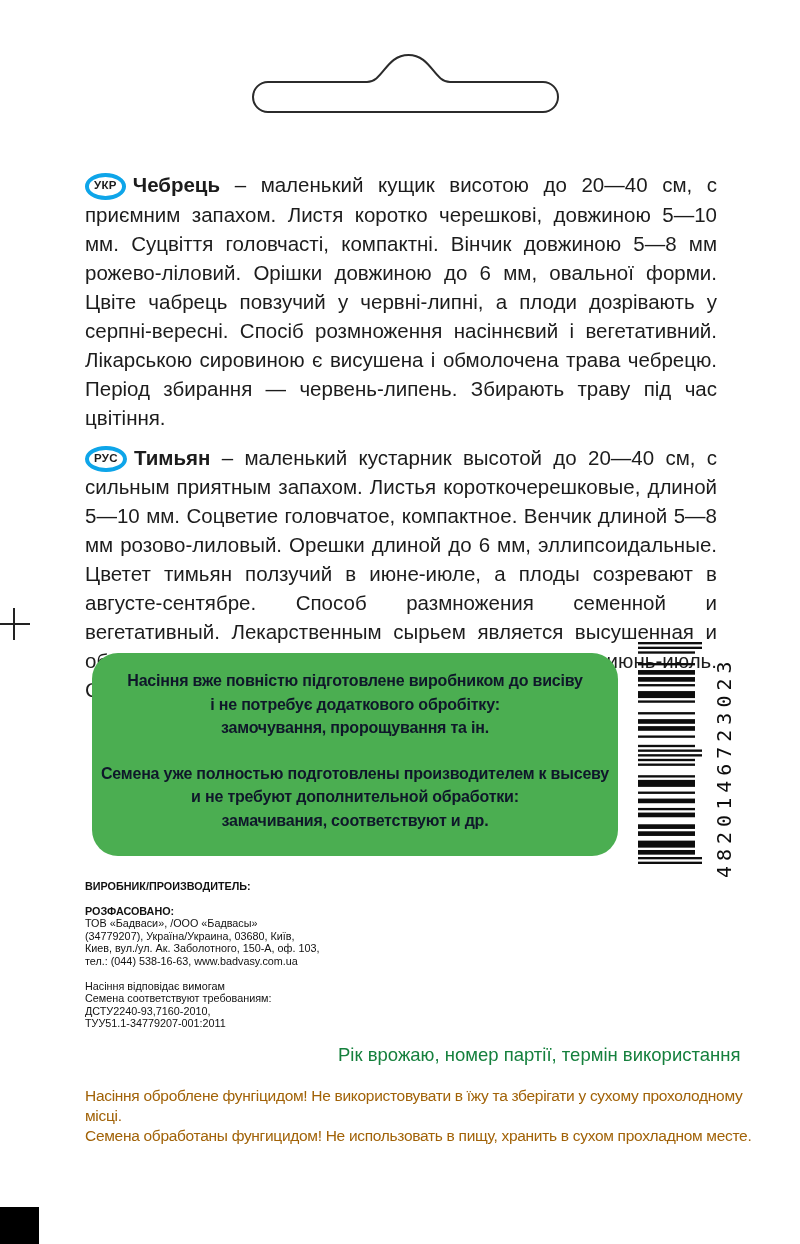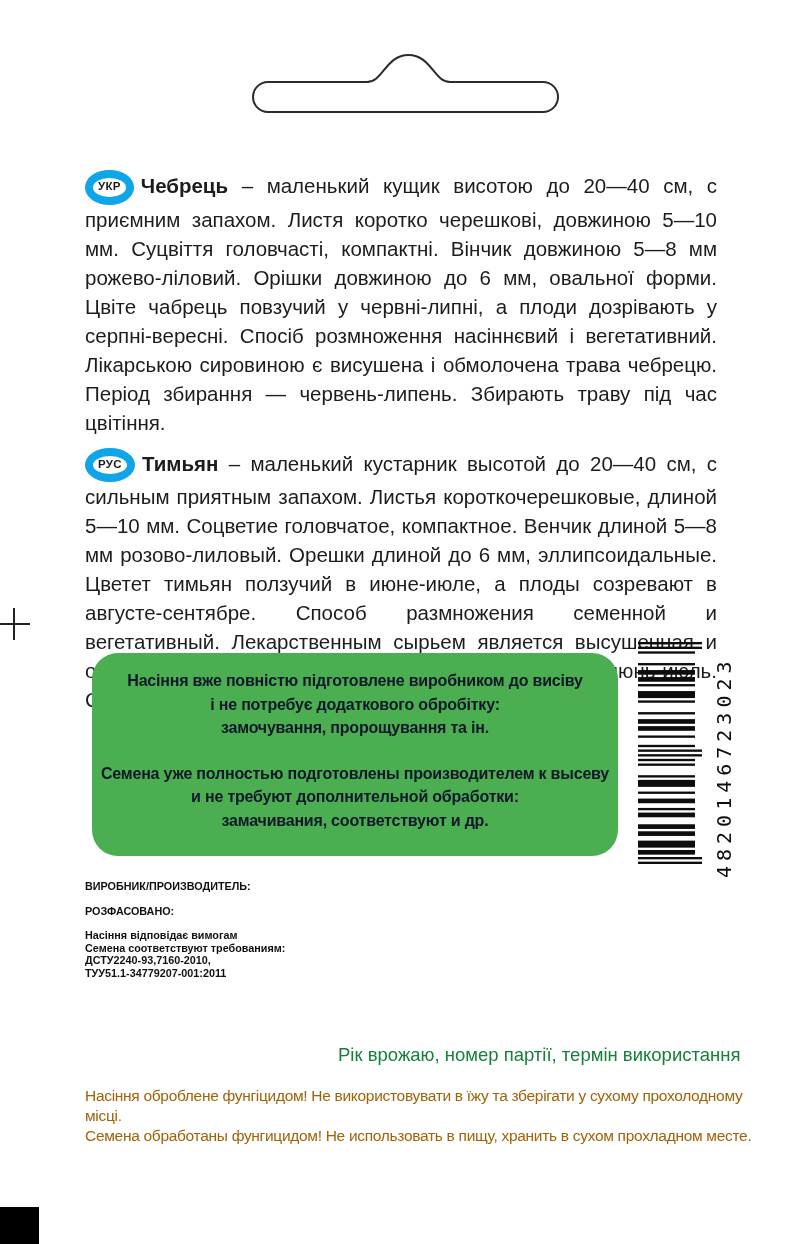--- a/index.html
+++ b/index.html
@@ -8,21 +8,21 @@
     font-family:"Liberation Sans", sans-serif;color:#1c1c1c;
   }
   
   .hangtab{position:absolute;left:245px;top:48px;}
   
   .regcross{position:absolute;left:0;top:605px;}
   
   .intro{position:absolute;left:85px;top:170px;width:632px;font-size:20.5px;line-height:29px;text-align:justify;}
   .intro p{margin:0 0 11px 0;}
   .lang-badge{
-    display:inline-block;border:8px solid #0ea5e9;border-radius:50%;
+    display:inline-block;border:4px solid #0ea5e9;border-radius:50%;
     font-size:11.5px;font-weight:bold;line-height:1;padding:3px 5px 4px;
     letter-spacing:.3px;vertical-align:3px;margin-right:7px;white-space:nowrap;
   }
   .species{font-weight:bold;}
   
   .note-box{
     position:absolute;left:92px;top:653px;width:526px;height:203px;border-radius:26px;
     background:#4bae51;color:#0f172a;text-align:center;font-weight:bold;
     font-size:16px;line-height:23.5px;letter-spacing:-0.2px;
   }
@@ -35,21 +35,21 @@
   .bc-digits{
     position:absolute;left:76px;top:238px;width:236px;height:22px;
     transform:rotate(-90deg);transform-origin:0 0;
     font-family:"DejaVu Sans Mono", monospace;font-size:20px;letter-spacing:5px;
     color:#0d0d0d;white-space:nowrap;
   }
   
   .producer{position:absolute;left:85px;top:880px;width:250px;font-size:10.8px;line-height:12.6px;color:#101010;}
   .producer .hd{font-weight:bold;}
   .producer .blk{white-space:pre-line;margin:0 0 12px 0;}
-  .producer .blk.last{margin-bottom:4px;font-weight:bold;}
+  .producer .blk.last{margin-bottom:4px;}
   
   .harvest{position:absolute;left:338px;top:1044px;width:420px;font-size:18.5px;color:#15803d;}
   
   .warning{
     position:absolute;left:85px;top:1086px;width:690px;
     font-size:15.5px;line-height:20px;letter-spacing:-0.3px;
     color:#cc2127;white-space:pre-line;
   }
   
   .corner-mark{position:absolute;left:0;top:1207px;width:39px;height:37px;background:#000000;}
@@ -120,21 +120,24 @@
         <rect x="2" y="21.03" width="57" height="2.34" fill="#0d0d0d"></rect>
         <rect x="2" y="9.35" width="57" height="2.34" fill="#0d0d0d"></rect>
         <rect x="2" y="4.67" width="64" height="2.34" fill="#0d0d0d"></rect>
         <rect x="2" y="-0.00" width="64" height="2.34" fill="#0d0d0d"></rect>
       </svg>
     <div class="bc-digits">4820146723023</div>
   </div>
 
   <div class="producer">
     <div class="blk"><span class="hd">ВИРОБНИК/ПРОИЗВОДИТЕЛЬ:</span><br></div>
-    <div class="blk"><span class="hd">РОЗФАСОВАНО:</span><br></div>
+    <div class="blk"><span class="hd">РОЗФАСОВАНО:</span><br><span>ТОВ «Бадваси», /ООО «Бадвасы»
+(34779207), Україна/Украина, 03680, Київ,
+Киев, вул./ул. Ак. Заболотного, 150-А, оф. 103,
+тел.: (044) 538-16-63, www.badvasy.com.ua</span></div>
     <div class="blk last">Насіння відповідає вимогам
 Семена соответствуют требованиям:
 ДСТУ2240-93,7160-2010,
 ТУУ51.1-34779207-001:2011</div>
   </div>
 
   <div class="harvest">Рік врожаю, номер партії, термін використання</div>
 
   <div class="warning" style="color: #a16207;">Насіння оброблене фунгіцидом! Не використовувати в їжу та зберігати у сухому прохолодному місці.
 Семена обработаны фунгицидом! Не использовать в пищу, хранить в сухом прохладном месте.</div>

